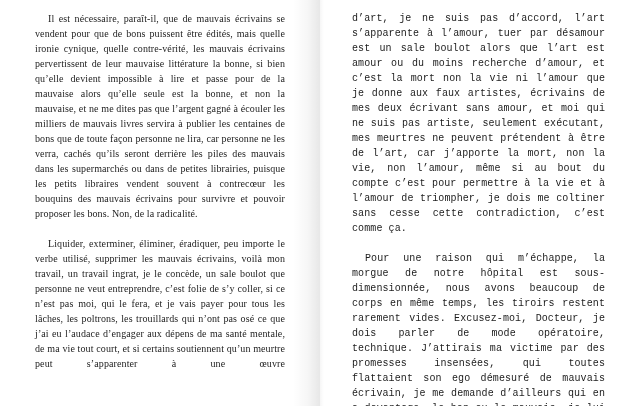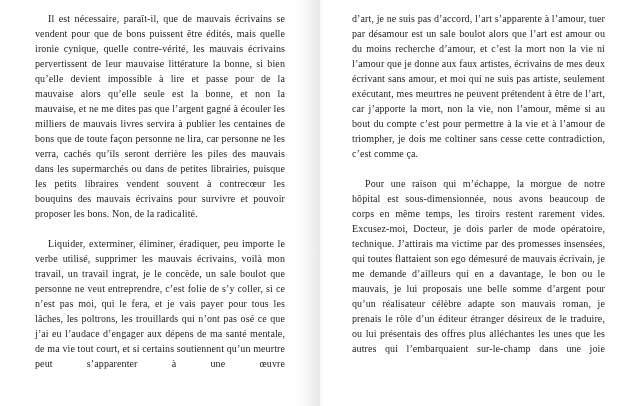--- a/index.html
+++ b/index.html
@@ -17,21 +17,21 @@
     font-family: "Liberation Serif", "DejaVu Serif", serif;
   }
   .page {
     position: absolute;
     top: 0;
     width: 320px;
     height: 406px;
     background: var(--page-bg);
   }
   .page-left  { left: 0; }
-  .page-right { left: 320px; }
+  .page-right { left: 320px; font-family: Liberation Mono, monospace; }
   
   .page-left::after {
     content: "";
     position: absolute;
     top: 0; right: 0;
     width: 27px; height: 100%;
     background: linear-gradient(to right, rgba(0,0,0,0) 0%, rgba(0,0,0,0.035) 55%, rgba(0,0,0,0.095) 100%);
     pointer-events: none;
   }
   .page-right::before {

